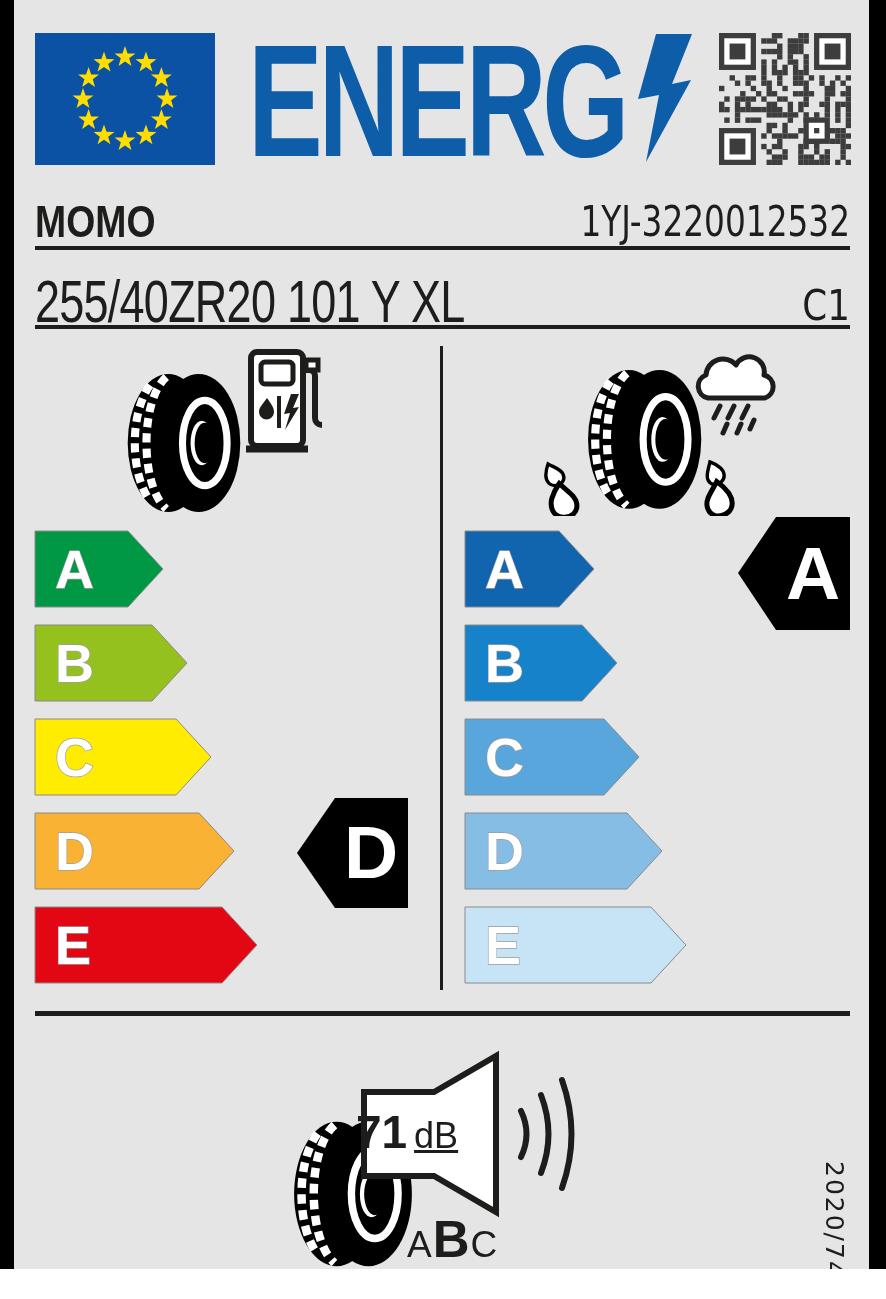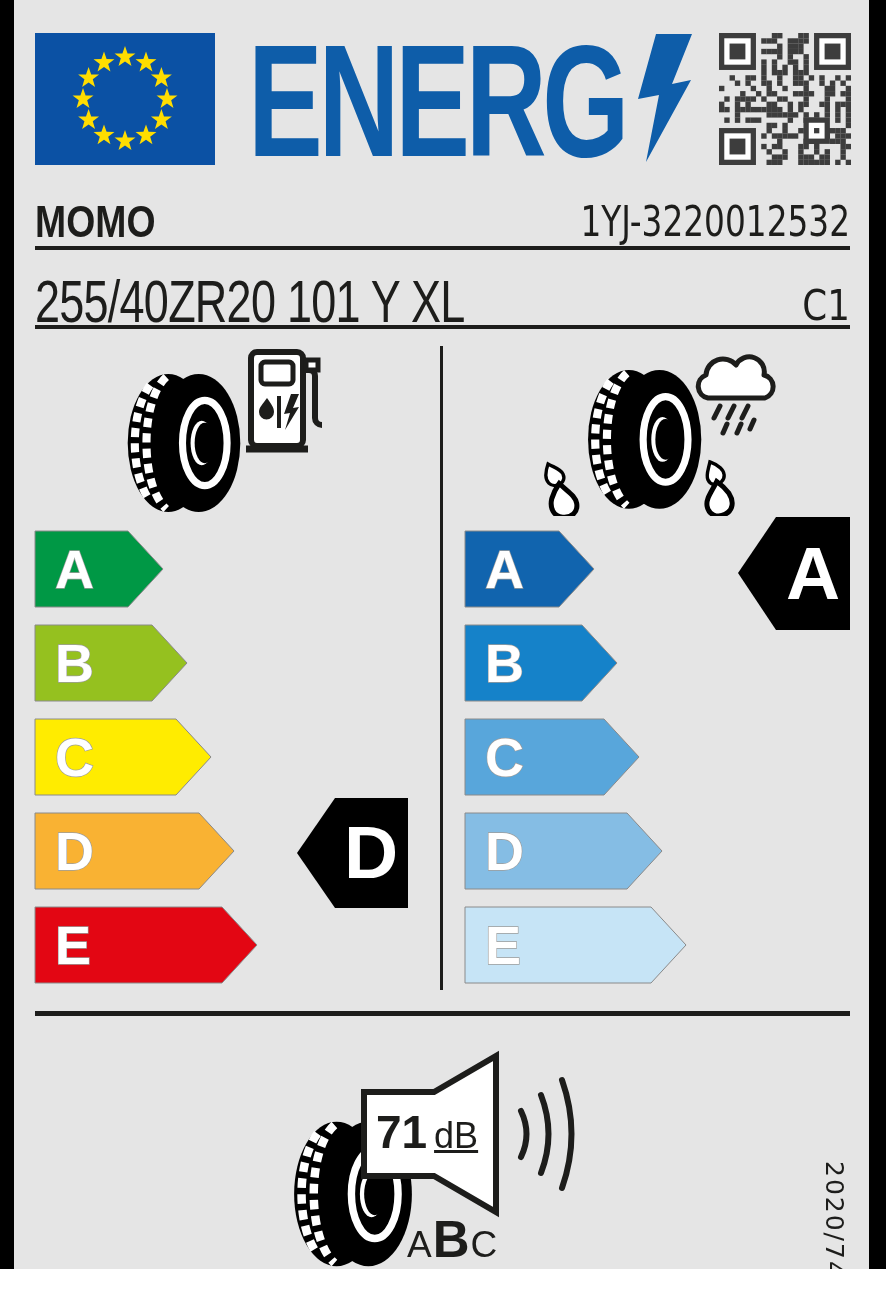--- a/index.html
+++ b/index.html
@@ -418,21 +418,21 @@
         <use href="#tire"></use>
       </svg>
     <svg class="abs" style="left:355px;top:1039px" width="245" height="180" viewBox="0 0 245 180">
       <path d="M9,53 H79 L141,17 V173 L79,137 H9 Z" fill="#fff" stroke="#1d1d1b" stroke-width="6"></path>
       <g class="stroke-ink" stroke-width="6" stroke-linecap="round">
         <path d="M166,72 Q177,95 166,118"></path>
         <path d="M186,56 Q201,95 186,134"></path>
         <path d="M207,41 Q226,95 207,149"></path>
       </g>
     </svg>
-    <div class="abs noise-db" style="left:366px;top:1109px;width:122px">
+    <div class="abs noise-db" style="left:346px;top:1109px;width:122px">
       <span class="noise-val">71</span>
       <span class="noise-unit">dB</span>
     </div>
     <div class="abs abc" style="left:407px;top:1214px">
       <span class="a">A</span>
       <span class="b">B</span>
       <span class="c">C</span>
     </div>
   </div>
 

